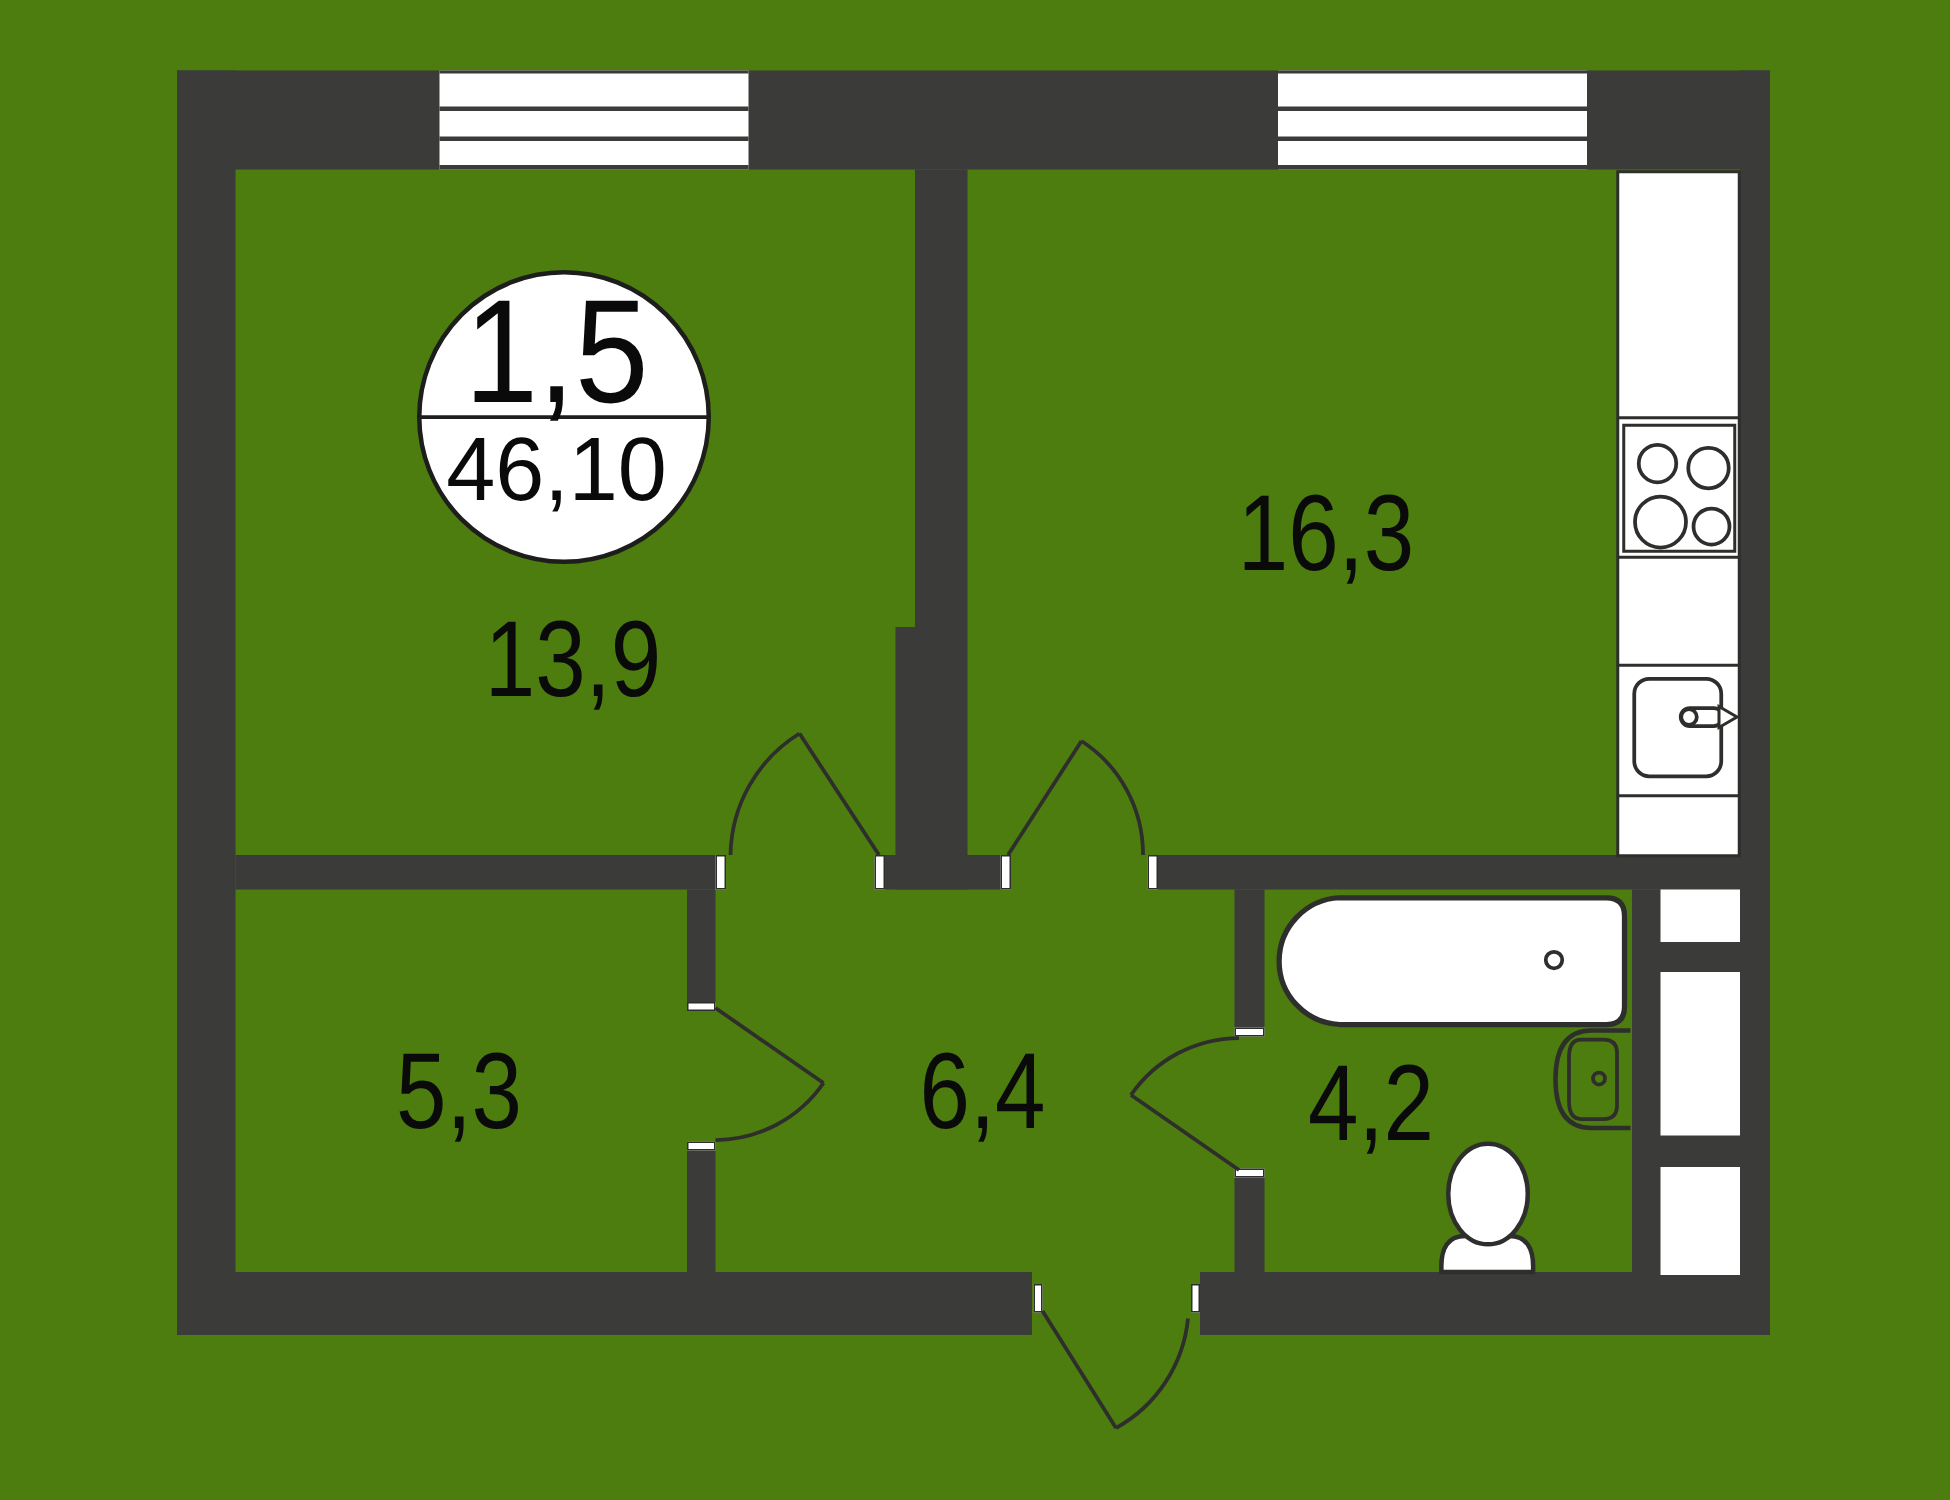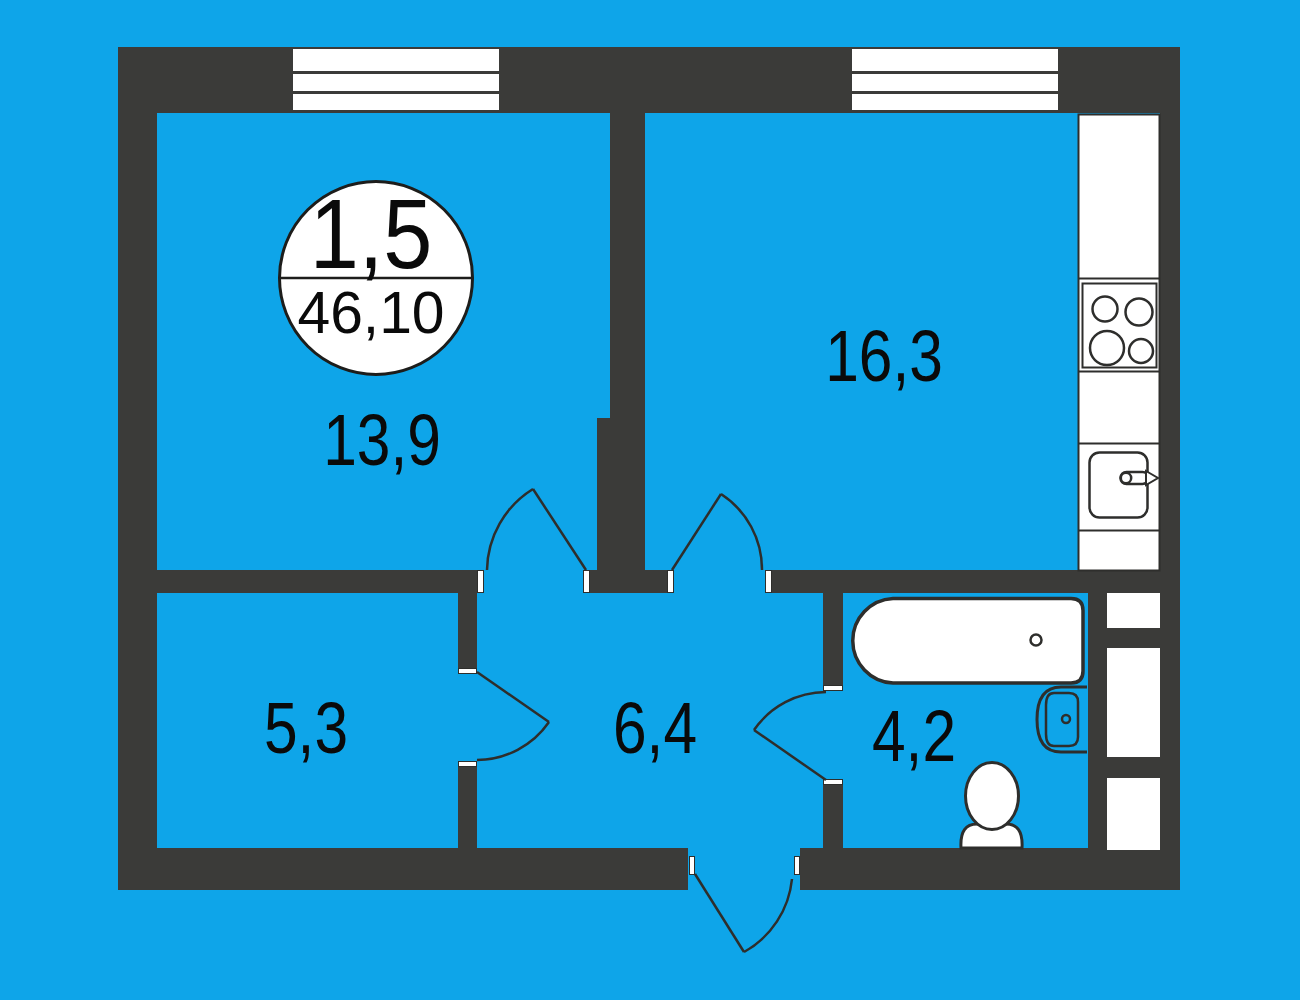--- a/index.html
+++ b/index.html
@@ -1,17 +1,17 @@
 <!DOCTYPE html>
 <html><head>
 <meta charset="utf-8">
 <style>
   html,body{margin:0;padding:0;background:#ffffff;}
   #plan{
-    position:relative;width:1300px;height:1000px;background:#0ea5e9;overflow:hidden;
+    position:relative;width:1300px;height:1000px;background:#4d7c0f;overflow:hidden;
     font-family:"Liberation Sans", sans-serif;
   }
   .wall{position:absolute;background:#3b3b39;}
   .window{position:absolute;background:#ffffff;border-top:2px solid #3b3b39;border-bottom:3px solid #3b3b39;box-sizing:border-box;}
   .mull{position:absolute;left:0;width:100%;height:3px;background:#3b3b39;}
   .niche{position:absolute;background:#ffffff;}
   .jamb{position:absolute;background:#ffffff;border:1.5px solid #2e2e2c;box-sizing:border-box;}
   svg.fixtures{position:absolute;left:0;top:0;pointer-events:none;}
   .label{
     position:absolute;color:#0a0a0a;line-height:1;white-space:nowrap;

